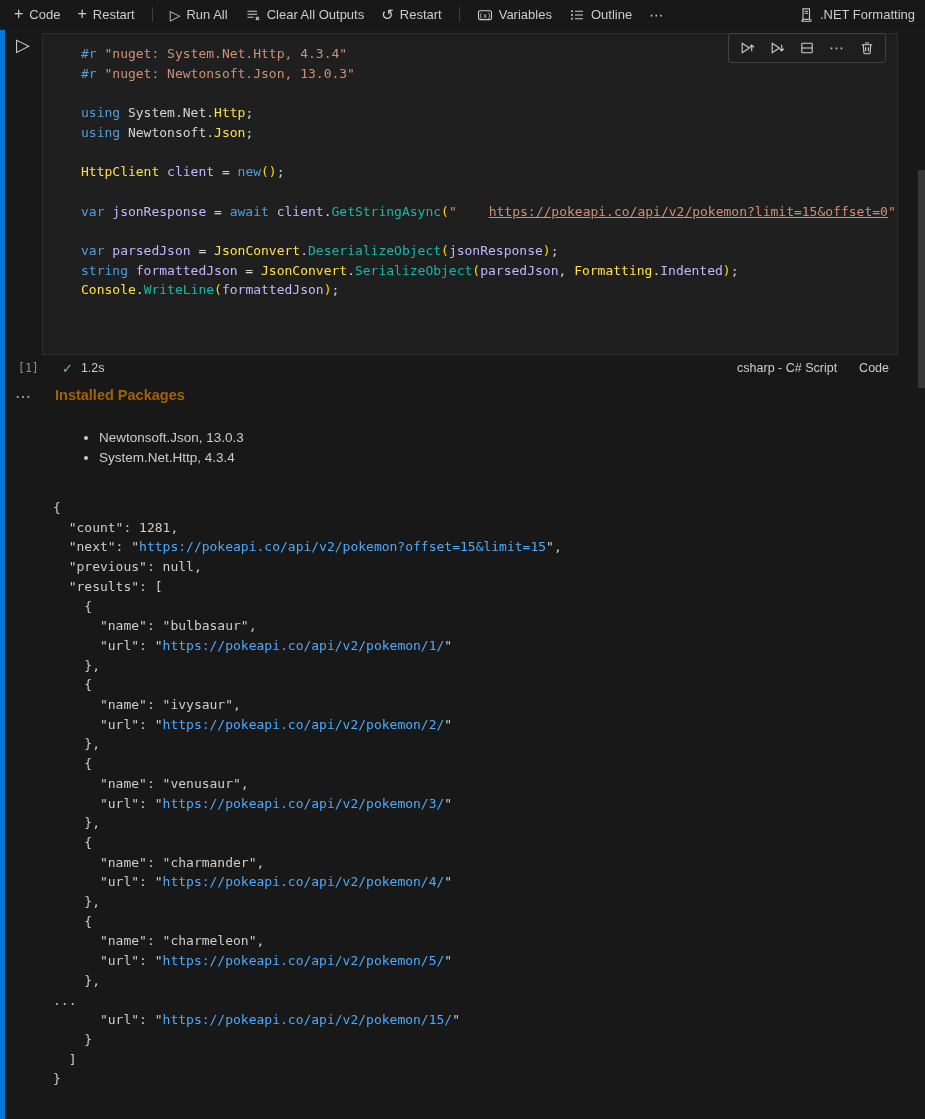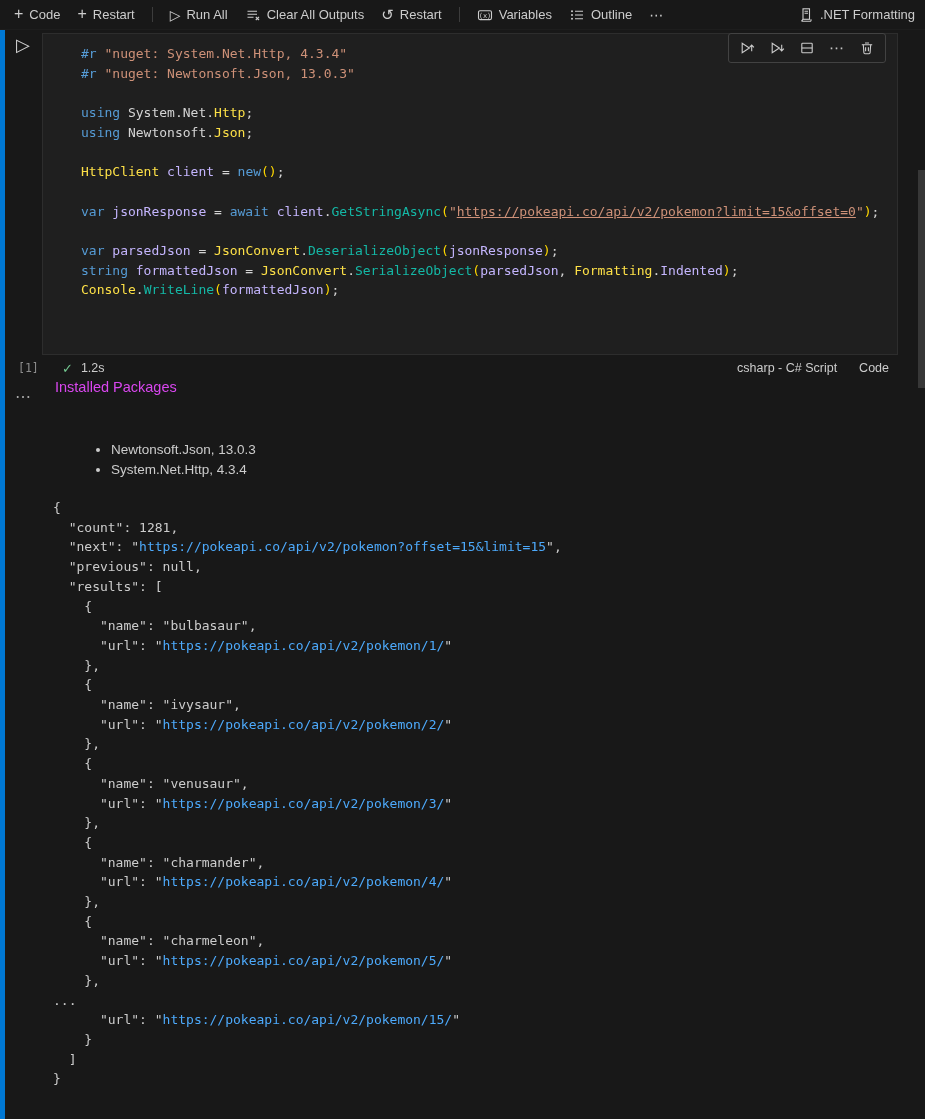--- a/index.html
+++ b/index.html
@@ -27,39 +27,39 @@
               font-family:"DejaVu Sans Mono","Liberation Mono",monospace; font-size:13px; overflow:hidden; }
   .cline { min-height:19.7px; line-height:19.7px; white-space:pre; }
 
   .cell-toolbar { position:absolute; top:-1px; right:11px; height:30px; display:flex; align-items:center;
                   gap:14px; padding:0 10px; background:#1e1e1e; border:1px solid #424242; border-radius:3px; }
   .ct-btn { display:flex; align-items:center; cursor:pointer; }
   .ct-more { font-size:15px; color:#c5c5c5; letter-spacing:1px; }
 
   
   .tok-kw{color:#569cd6} .tok-str{color:#ce9178}
-  .tok-strlink{color:#ce9178; text-decoration:underline; cursor:pointer;}
+  .tok-strlink{color:#ce9178; text-decoration:underline; cursor:pointer;margin-left:32px;}
   .tok-type{color:#fde047} .tok-var{color:#c4b5fd} .tok-fn{color:#14b8a6}
   .tok-pl{color:#d4d4d4} .tok-gold{color:#ffd700}
   .tok-lnk{color:#4daafc; cursor:pointer;}
 
   
   .exec-badge { position:absolute; left:18px; top:361px; font-family:"DejaVu Sans Mono","Liberation Mono",monospace;
                 font-size:11.5px; color:#8d8d8d; }
   .statusbar { position:absolute; left:42px; top:355px; width:866px; height:26px; display:flex; align-items:center;
                padding:0 19px 0 20px; font-size:12.5px; color:#cccccc; gap:8px; }
   .check { color:#73c991; font-size:13px; }
   .sb-spacer { flex:1; }
   .sb-lang { margin-right:14px; cursor:pointer; }
   .sb-kind { cursor:pointer; }
 
   
   .out-more { position:absolute; left:15px; top:387px; font-size:16px; color:#a8a8a8; letter-spacing:1px; cursor:pointer; }
-  .pkg-title { position:absolute; left:55px; top:379px; font-size:14.5px; font-weight:normal; color:#d946ef; }
-  .pkg-list { position:absolute; left:74px; top:424px; margin:16px; padding:0 0 0 21px; font-size:13.5px; color:#cccccc; }
+  .pkg-title { position:absolute; left:55px; top:387px; font-size:14.5px; font-weight:bold; color:#a16207; }
+  .pkg-list { position:absolute; left:74px; top:424px; margin:4px; padding:0 0 0 21px; font-size:13.5px; color:#cccccc; }
   .pkg-list li { line-height:20px; }
   .out-pre { position:absolute; left:53px; top:498px; margin:0;
              font-family:"DejaVu Sans Mono","Liberation Mono",monospace; font-size:13px; color:#cccccc; }
   .out-pre .tok-pl { color:#cccccc; }
   .trunc-note { position:absolute; left:55px; top:1096px; font-size:13.5px; font-style:italic; color:#cbcbcb; }
 
   .scroll-thumb { position:absolute; right:0; top:170px; width:7px; height:218px; background:#454545; opacity:.7; }
 </style>
 </head>
 <body>

